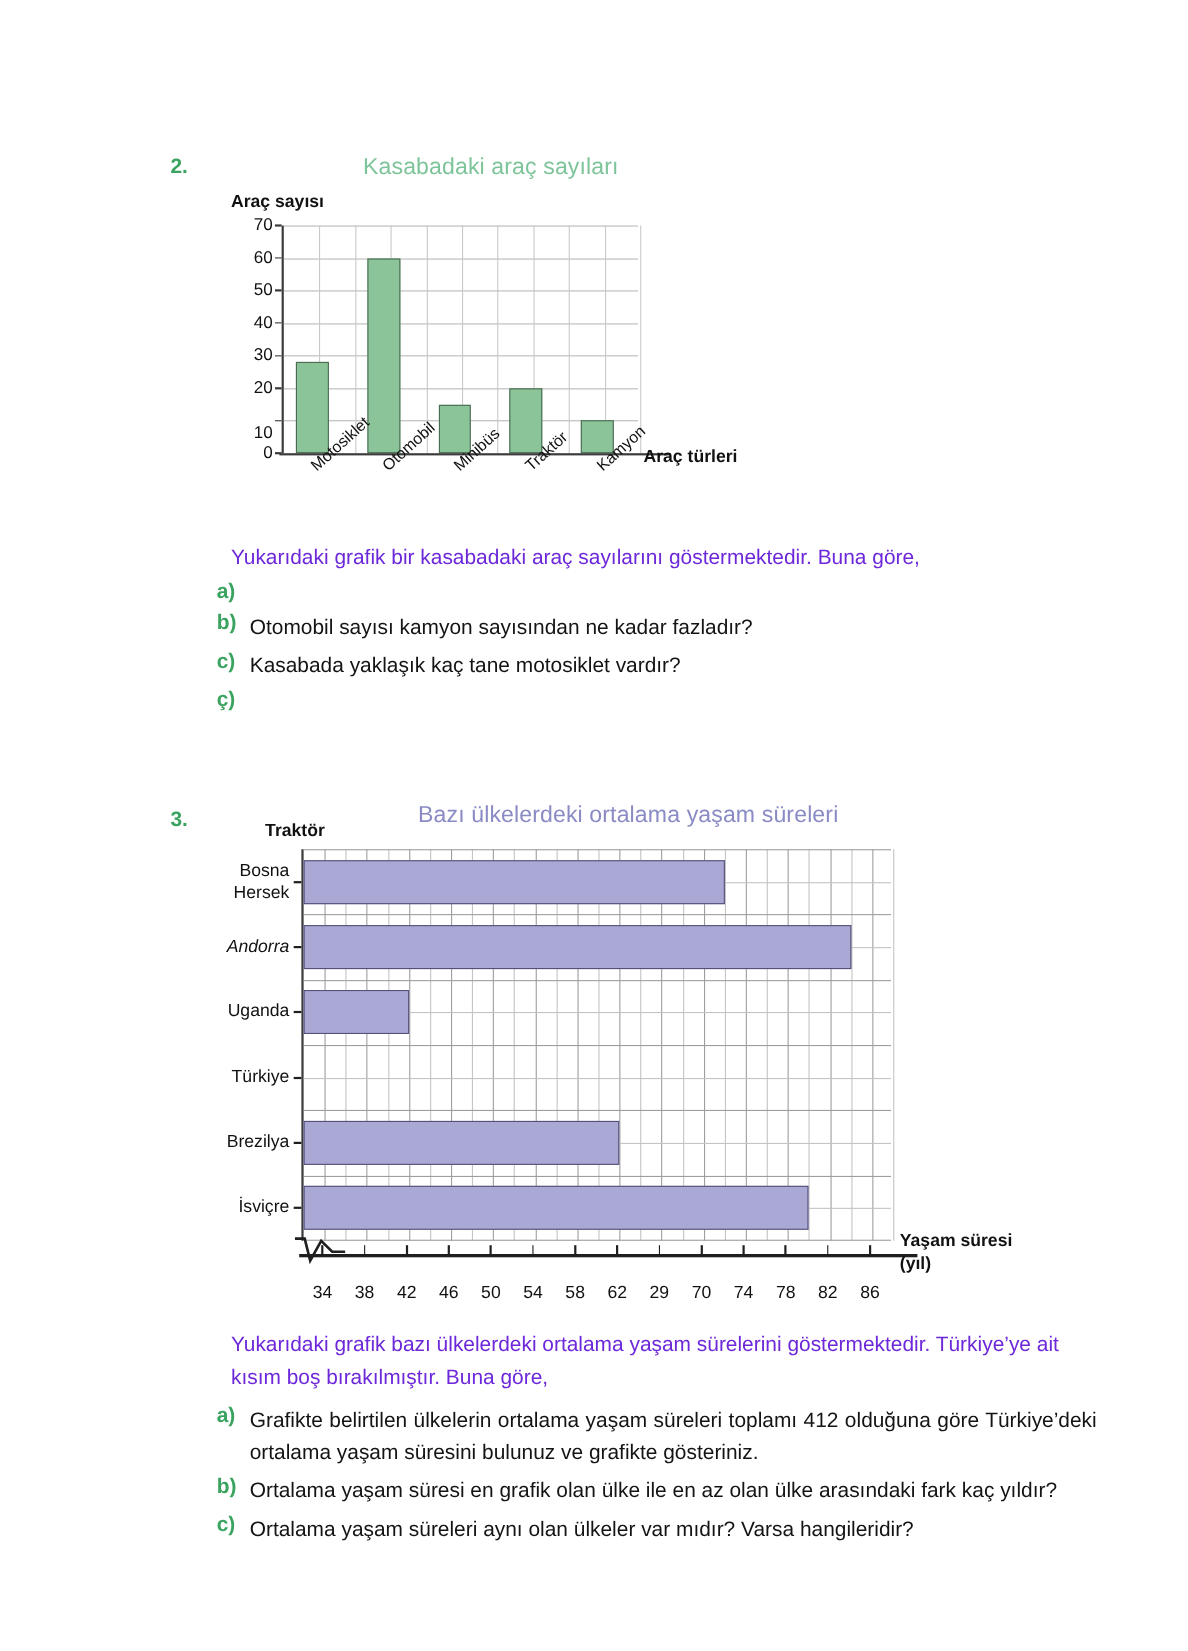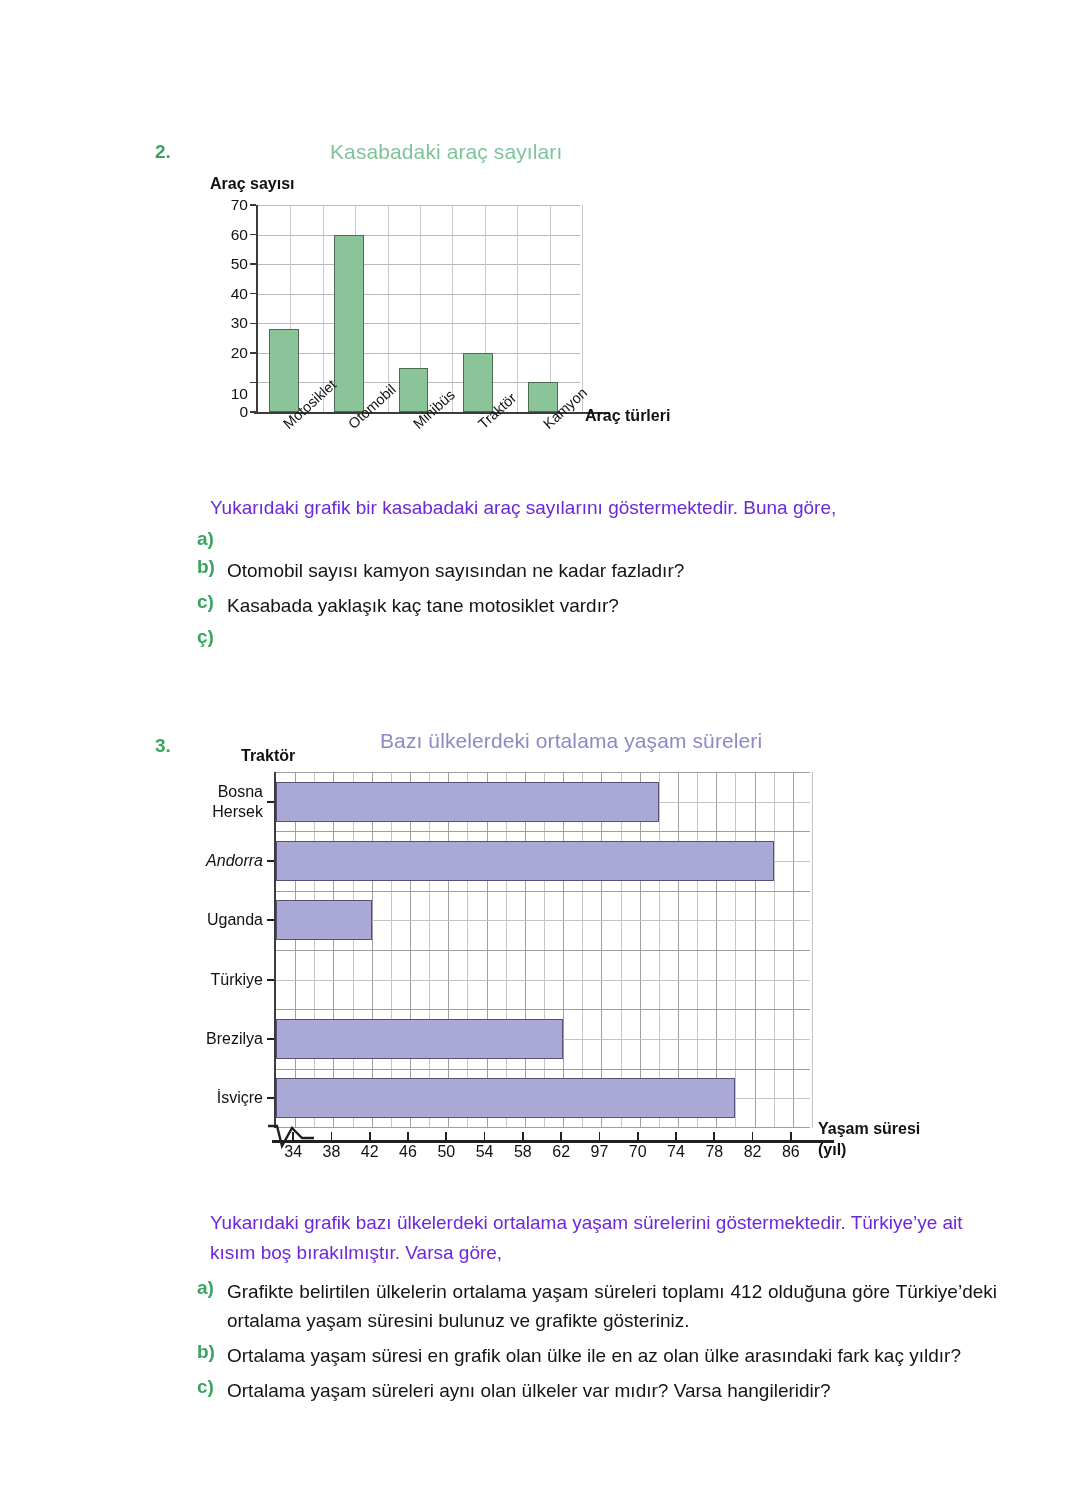--- a/index.html
+++ b/index.html
@@ -74,21 +74,21 @@
   #chart3 .xaxis{
     position:absolute;left:-2px;right:-24px;top:100%;margin-top:12px;
     height:2.5px;background:#1f1f1f;
   }
   #chart3 .ylab{
     position:absolute;right:100%;margin-right:11px;font-size:16px;color:#111;
     text-align:right;white-space:nowrap;transform:translateY(-50%);line-height:20px;
   }
   #chart3 .ytickmark{position:absolute;right:100%;width:7px;height:2px;background:#1f1f1f;}
   #chart3 .xtick{
-    position:absolute;top:100%;margin-top:15px;font-size:16px;color:#111;
+    position:absolute;top:100%;margin-top:39px;font-size:16px;color:#111;
     transform:translateX(-50%);white-space:nowrap;
   }
   #chart3 .xtickmark{position:absolute;top:100%;margin-top:4px;width:1.6px;height:9px;background:#1f1f1f;}
   .break-zig{position:absolute;left:268px;top:1122px;width:46px;height:30px;}
 </style>
 </head>
 <body>
 
 <div class="page">
 
@@ -245,41 +245,41 @@
       <div class="xtick" style="left: 134px;">46</div>
       <div class="xtickmark" style="left: 133.2px;"></div>
       <div class="xtick" style="left: 172.286px;">50</div>
       <div class="xtickmark" style="left: 171.486px;"></div>
       <div class="xtick" style="left: 210.571px;">54</div>
       <div class="xtickmark" style="left: 209.771px;"></div>
       <div class="xtick" style="left: 248.857px;">58</div>
       <div class="xtickmark" style="left: 248.057px;"></div>
       <div class="xtick" style="left: 287.143px;">62</div>
       <div class="xtickmark" style="left: 286.343px;"></div>
-      <div class="xtick" style="left: 325.429px;">97</div>
+      <div class="xtick" style="left: 325.429px;">29</div>
       <div class="xtickmark" style="left: 324.629px;"></div>
       <div class="xtick" style="left: 363.714px;">70</div>
       <div class="xtickmark" style="left: 362.914px;"></div>
       <div class="xtick" style="left: 402px;">74</div>
       <div class="xtickmark" style="left: 401.2px;"></div>
       <div class="xtick" style="left: 440.286px;">78</div>
       <div class="xtickmark" style="left: 439.486px;"></div>
       <div class="xtick" style="left: 478.571px;">82</div>
       <div class="xtickmark" style="left: 477.771px;"></div>
       <div class="xtick" style="left: 516.857px;">86</div>
       <div class="xtickmark" style="left: 516.057px;"></div>
     </div>
 
   <svg class="break-zig" viewBox="0 0 46 30">
     <polyline points="0,4 9,4 14,24 24,6 34,16 46,16" fill="none" stroke="#1f1f1f" stroke-width="2.4"></polyline>
   </svg>
 
   <div class="axis-name" id="x3lab" style="left:818px;top:1118px;width:120px;line-height:21px;">Yaşam süresi (yıl)</div>
 
-  <div class="para" style="left:197px;top:1208px;width:795px;">Yukarıdaki grafik bazı ülkelerdeki ortalama yaşam sürelerini göstermektedir. Türkiye’ye ait kısım boş bırakılmıştır. Varsa göre,</div>
+  <div class="para" style="left:197px;top:1208px;width:795px;">Yukarıdaki grafik bazı ülkelerdeki ortalama yaşam sürelerini göstermektedir. Türkiye’ye ait kısım boş bırakılmıştır. Buna göre,</div>
 
   <div class="qlist" id="q3list" style="left:197px;top:1277px;width:800px;">
       <div class="qrow">
         <div class="qlabel">a)</div>
         <div class="qtext justify">Grafikte belirtilen ülkelerin ortalama yaşam süreleri toplamı 412 olduğuna göre Türkiye’deki ortalama yaşam süresini bulunuz ve grafikte gösteriniz.</div>
       </div>
       <div class="qrow">
         <div class="qlabel">b)</div>
         <div class="qtext justify">Ortalama yaşam süresi en grafik olan ülke ile en az olan ülke arasındaki fark kaç yıldır?</div>
       </div>

